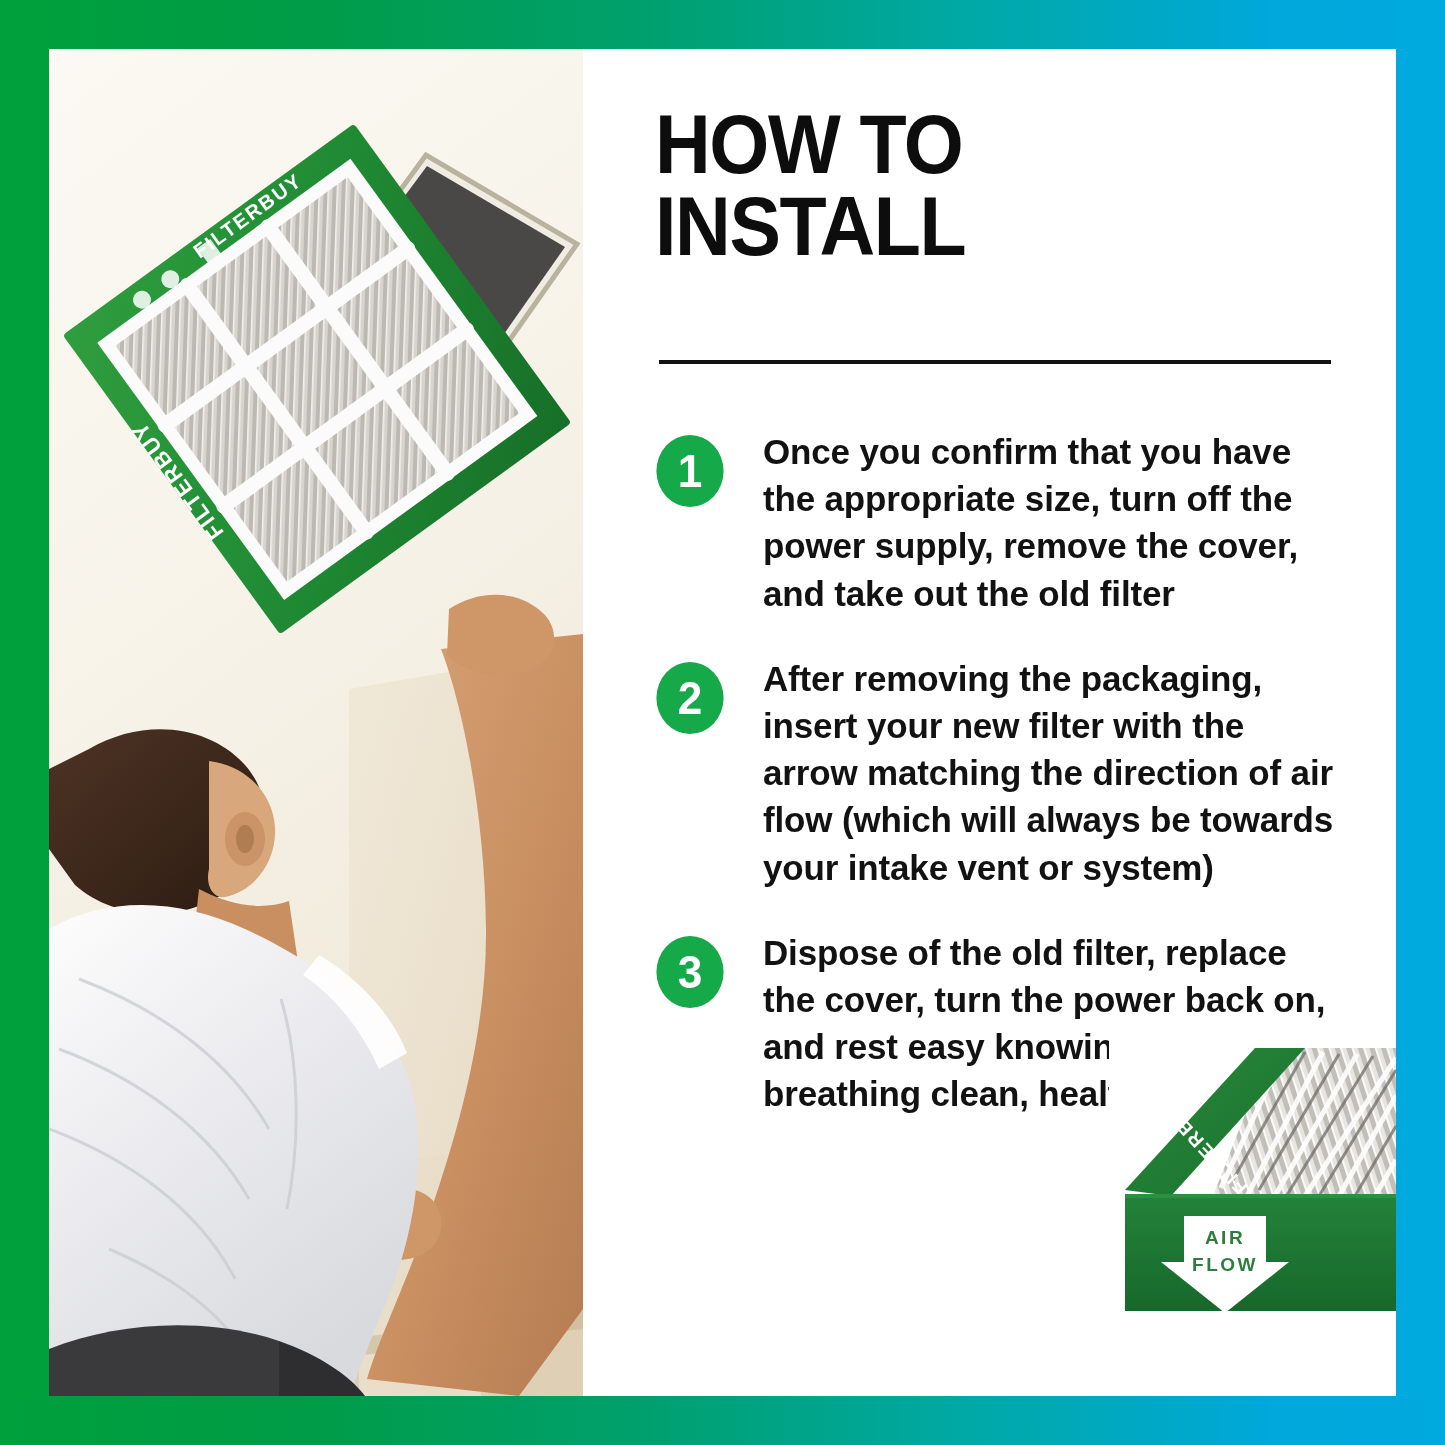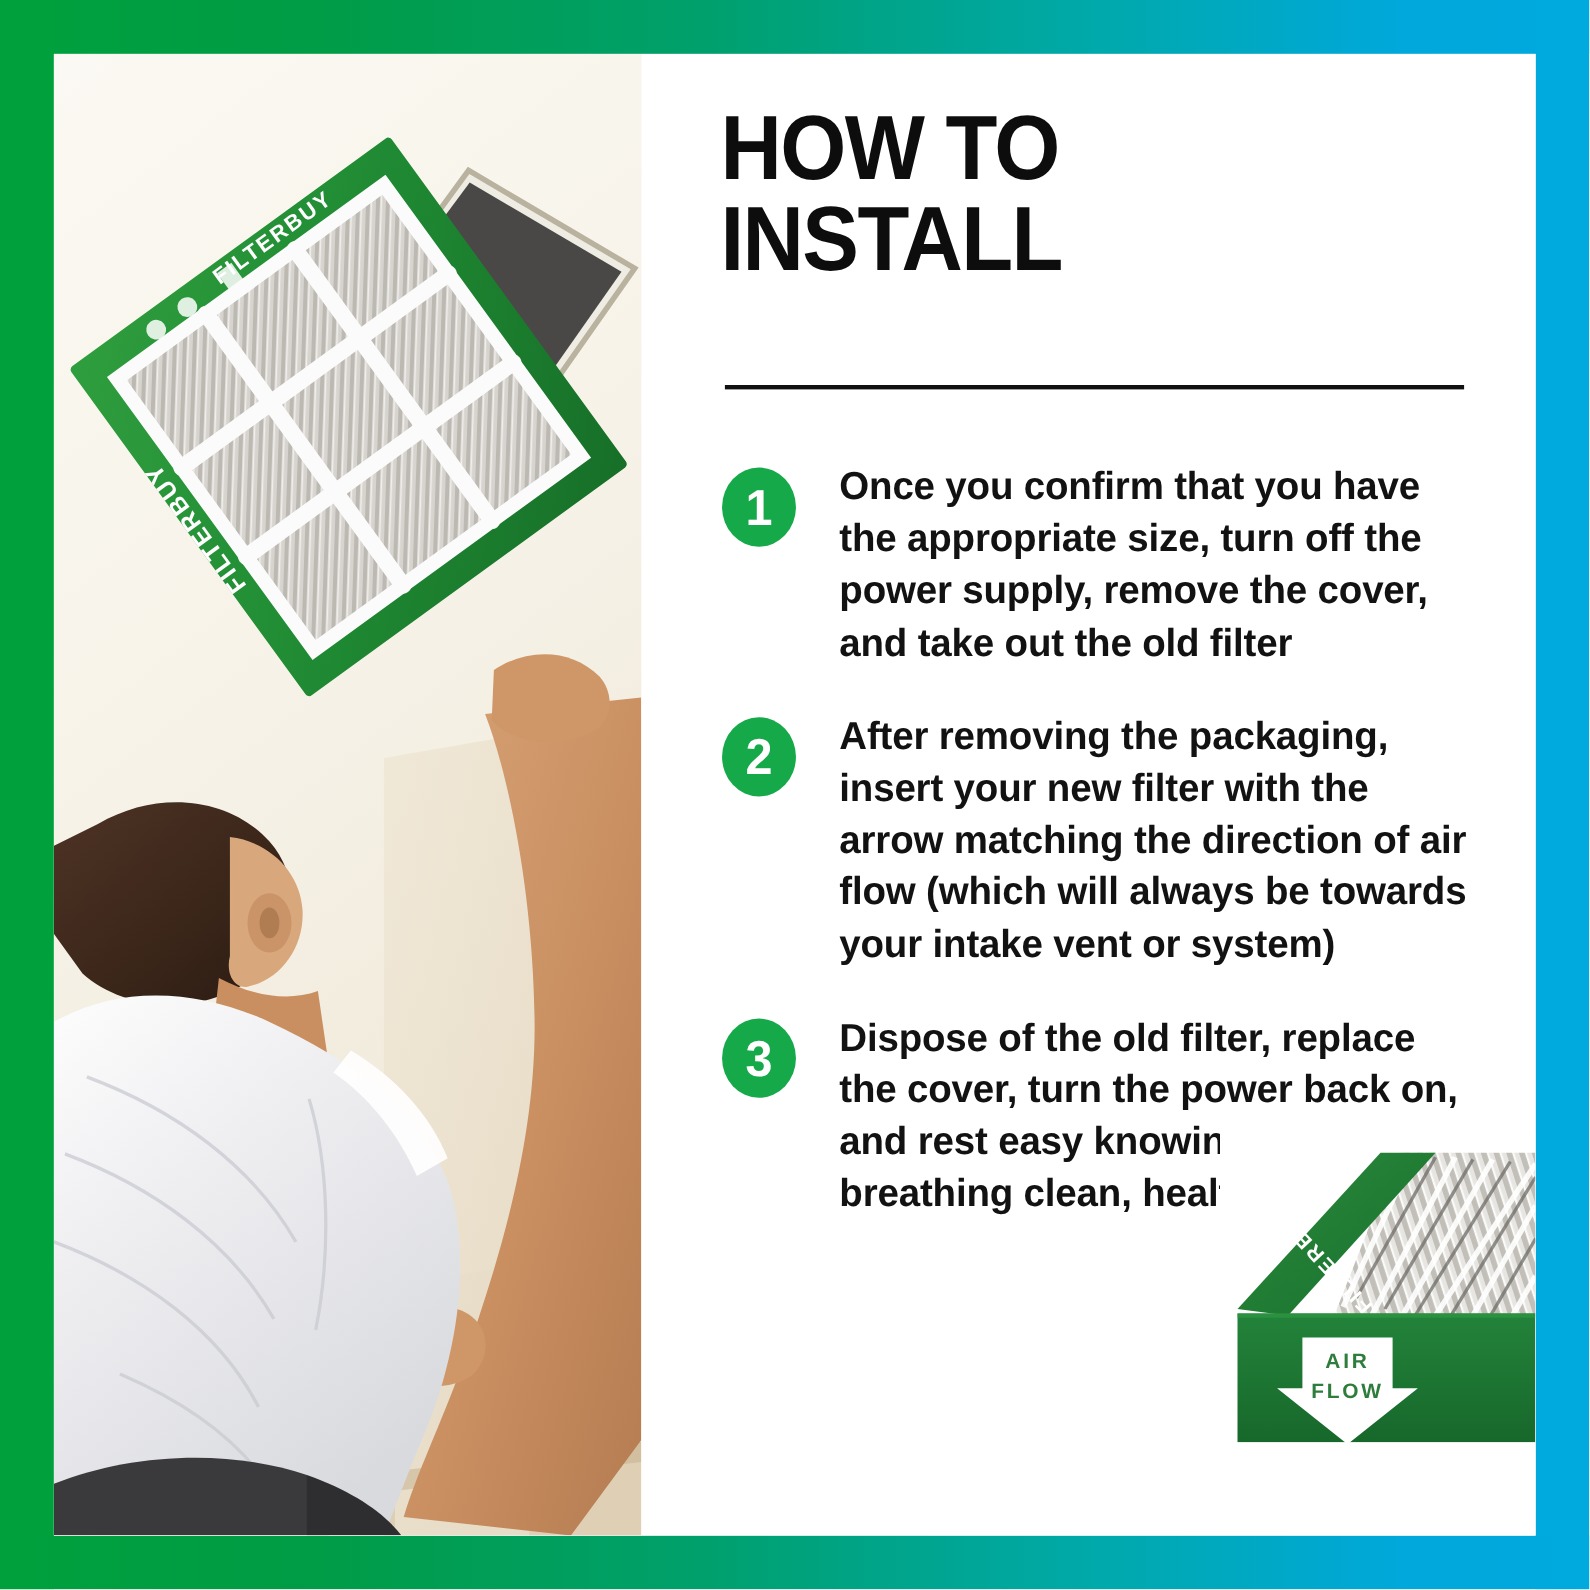--- a/index.html
+++ b/index.html
@@ -59,21 +59,21 @@
     height: 1347px;
     overflow: hidden;
     background: #f3efe6;
   }
   .photo svg { display: block; }
 
   
   .content {
     position: absolute;
     left: 606px;
-    top: 0;
+    top: 10px;
     width: 741px;
     height: 1294px;
   }
 
   .title {
     position: absolute;
     left: 0;
     top: 45px;
     width: 700px;
     font-family: "Liberation Sans Narrow", "Liberation Sans", sans-serif;

